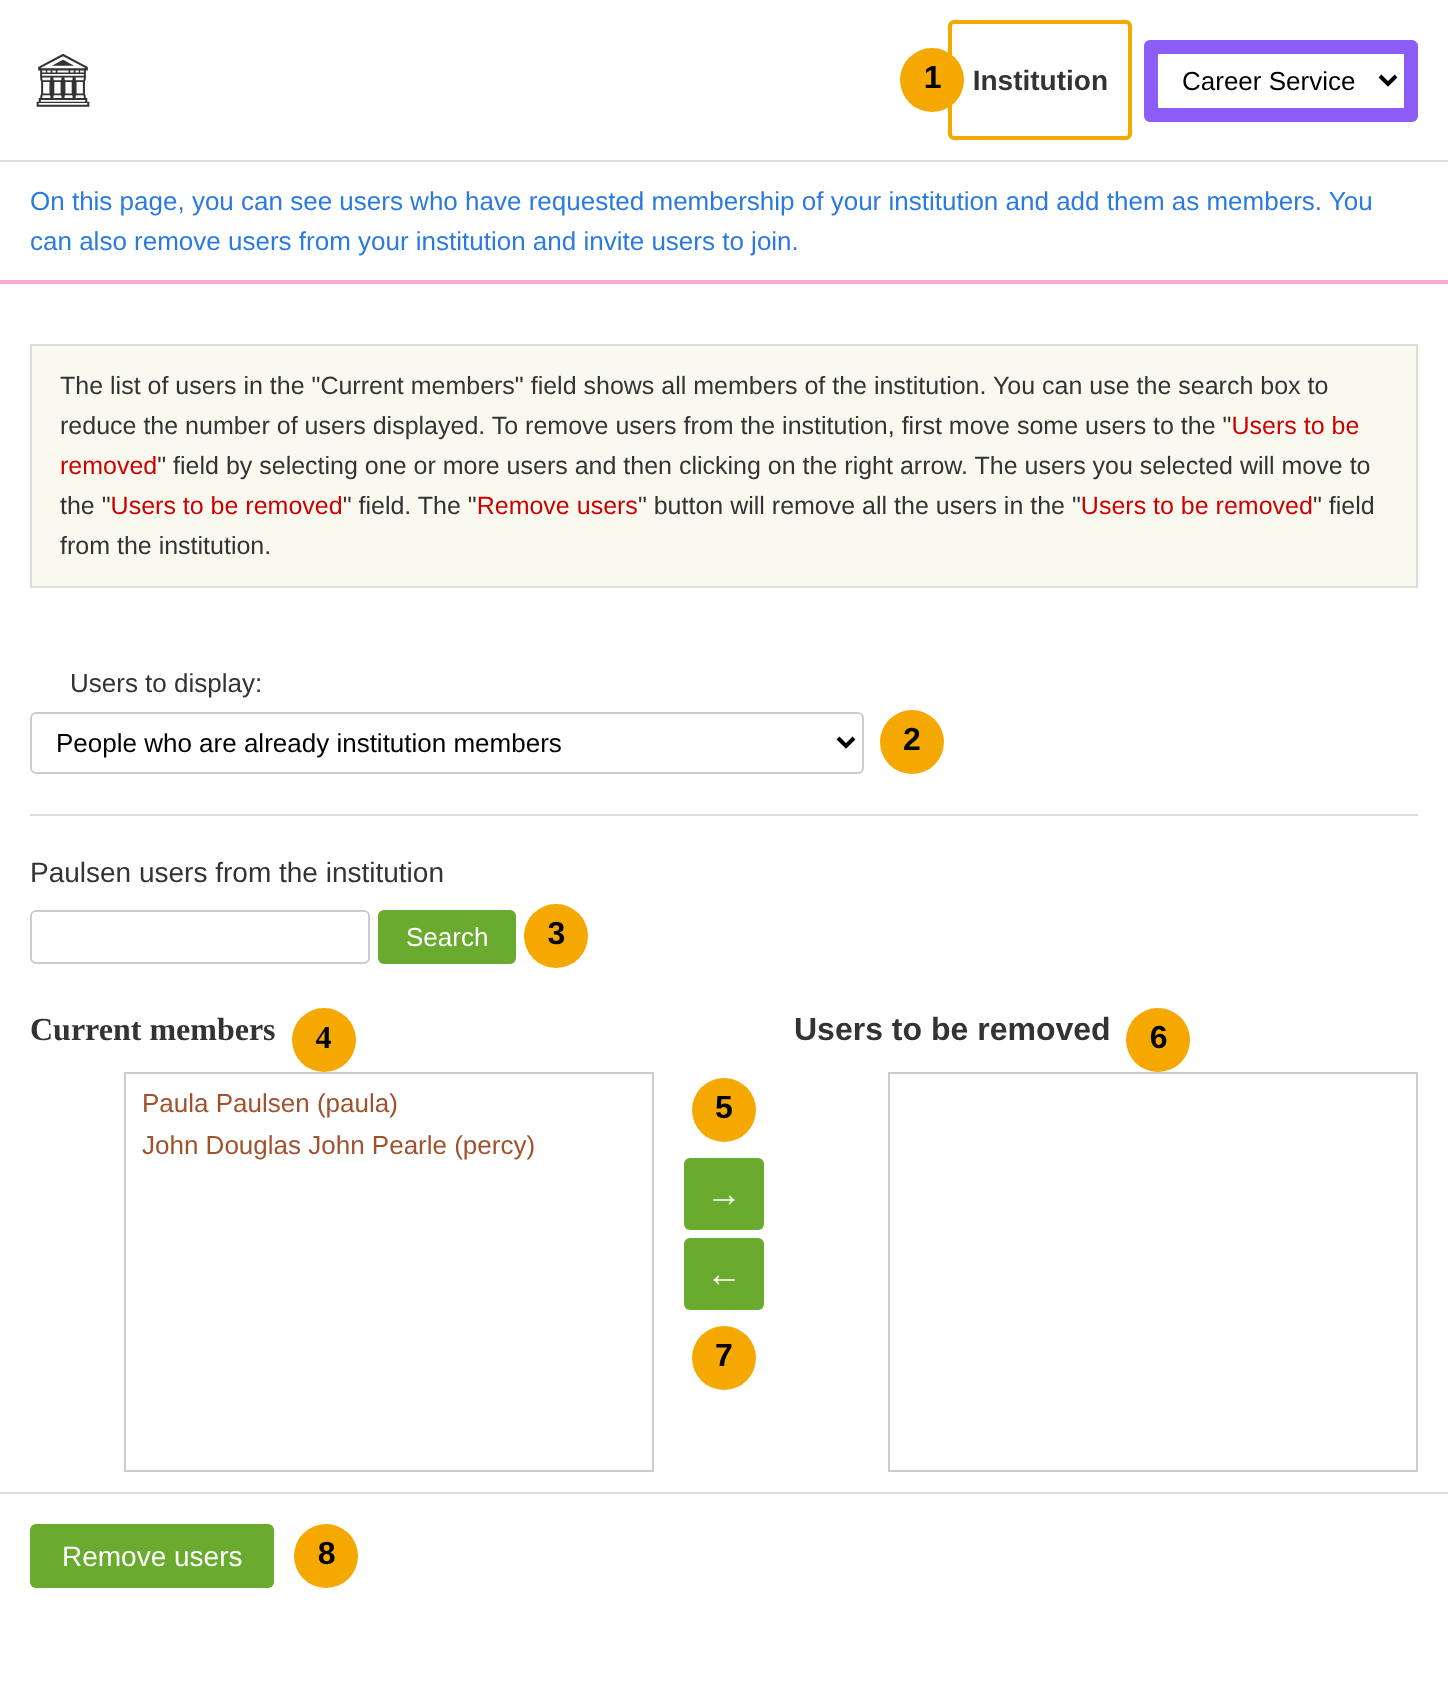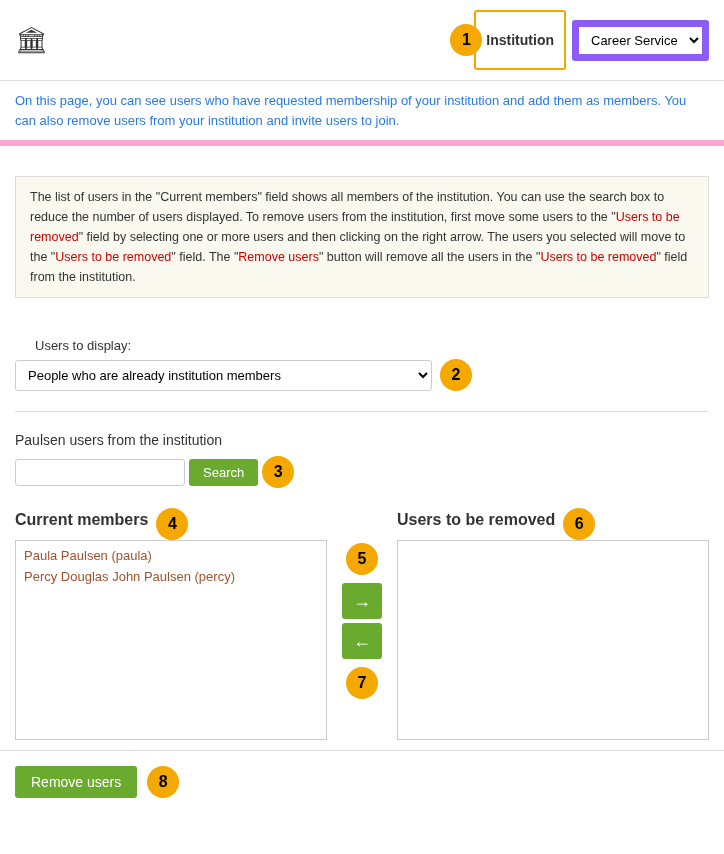--- a/index.html
+++ b/index.html
@@ -69,21 +69,21 @@
       border-radius: 3px;
     }
 
     
     .info-bar {
       background: #fff;
       padding: 10px 15px;
       color: #2a7ae2;
       font-size: 13px;
       line-height: 1.5;
-      border-bottom: 6px solid #f9a8d4;
+      border-bottom: 2px solid #f9a8d4;
     }
 
     
     .info-box {
       margin: 30px 15px;
       padding: 10px 14px;
       background: #f9f9f0;
       border: 1px solid #ddd;
       font-size: 12.5px;
       line-height: 1.6;
@@ -174,20 +174,21 @@
       color: #333;
       margin-bottom: 8px;
     }
     .members-listbox {
       border: 1px solid #ccc;
       height: 200px;
       overflow-y: scroll;
       background: #fff;
       padding: 4px;
       position: relative;
+      margin-left: 47px;
     }
     .list-item {
       padding: 3px 4px;
       cursor: pointer;
       color: #a0522d;
       font-size: 13px;
     }
 
     
     .arrow-col {
@@ -302,27 +303,27 @@
   <div class="search-row">
     <input class="search-input" type="text" style="">
     <button class="search-button">Search</button>
     <div class="step-circle">3</div>
   </div>
 </div>
 
 <div class="members-layout">
 
   <div class="members-col">
-    <div style="display:flex;align-items:center;gap:8px;">
+    <div style="display:flex;align-items:center;gap:8px;font-family:Liberation Serif, serif;">
       <h3>Current members</h3>
       <div class="step-circle">4</div>
     </div>
     <div class="members-listbox">
       <div class="list-item">Paula Paulsen (paula)</div>
-      <div class="list-item">Percy Douglas John Paulsen (percy)</div>
+      <div class="list-item">John Douglas John Pearle (percy)</div>
     </div>
   </div>
 
   <div class="arrow-col">
     <div style="display:flex;align-items:center;gap:4px;margin-bottom:4px;">
       <div class="step-circle">5</div>
     </div>
     <button class="arrow-btn">→</button>
     <button class="arrow-btn">←</button>
     <div class="step-circle" style="margin-top:4px;">7</div>

